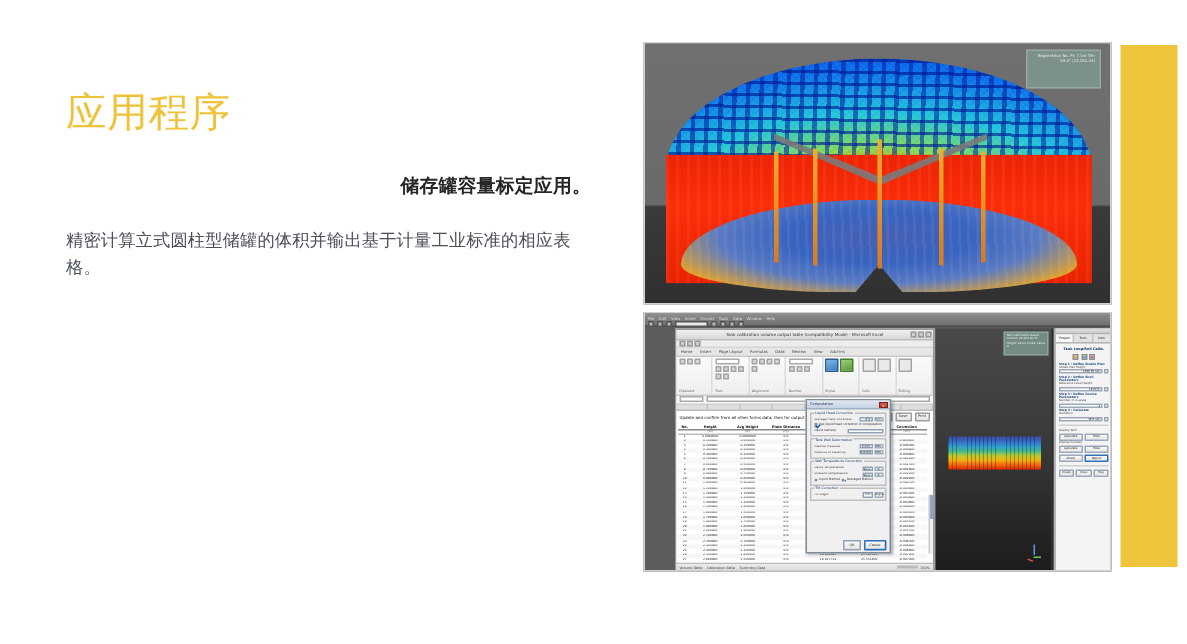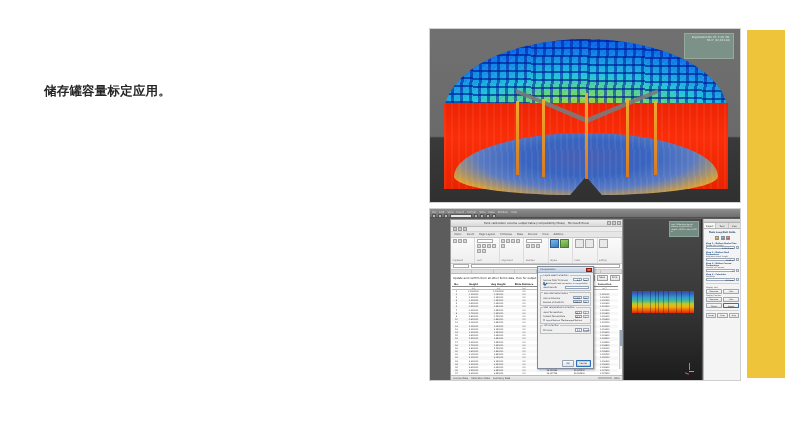--- a/index.html
+++ b/index.html
@@ -24,20 +24,21 @@
   }
   .title-line2 { display:block; }
 
   .subtitle {
     margin-top:24px;
     color:#262626;
     font-size:12.5px;
     font-weight:bold;
     font-family:"DejaVu Serif", serif;
     letter-spacing:0.2px;
+    text-align:right;
   }
 
   .body-para {
     margin-top:18px;
     color:#4a4f58;
     font-size:11.5px;
     line-height:18px;
     font-family:"DejaVu Serif", serif;
     width:345px;
     letter-spacing:0.1px;
@@ -291,22 +292,24 @@
   .pp-hr { height:.4px; background:#cfcfcf; margin:2px 0; }
   .pp-three { display:flex; gap:1.2px; margin-top:2px; }
   .pp-three b { flex:1; font-weight:400; font-size:1.8px; text-align:center; color:#111;
     background:linear-gradient(180deg,#fbfbfb,#e4e4e4); border:.4px solid #9aa8ba; padding:.6px 0; border-radius:.6px; }
 </style>
 </head>
 <body>
 
 <div class="text-col">
   <div class="slide-title">
+    <span>应用程序</span>
   </div>
   <div class="subtitle">储存罐容量标定应用。</div>
+  <div class="body-para">精密计算立式圆柱型储罐的体积并输出基于计量工业标准的相应表格。</div>
 </div>
 
 <div class="accent-bar"></div>
 
 <div class="img1">
   <div class="pc-stage"></div>
   <div class="tank-roof"></div>
   <div class="roof-speck"></div>
   <div class="tank-wall"></div>
   <div class="tank-floor"></div>

